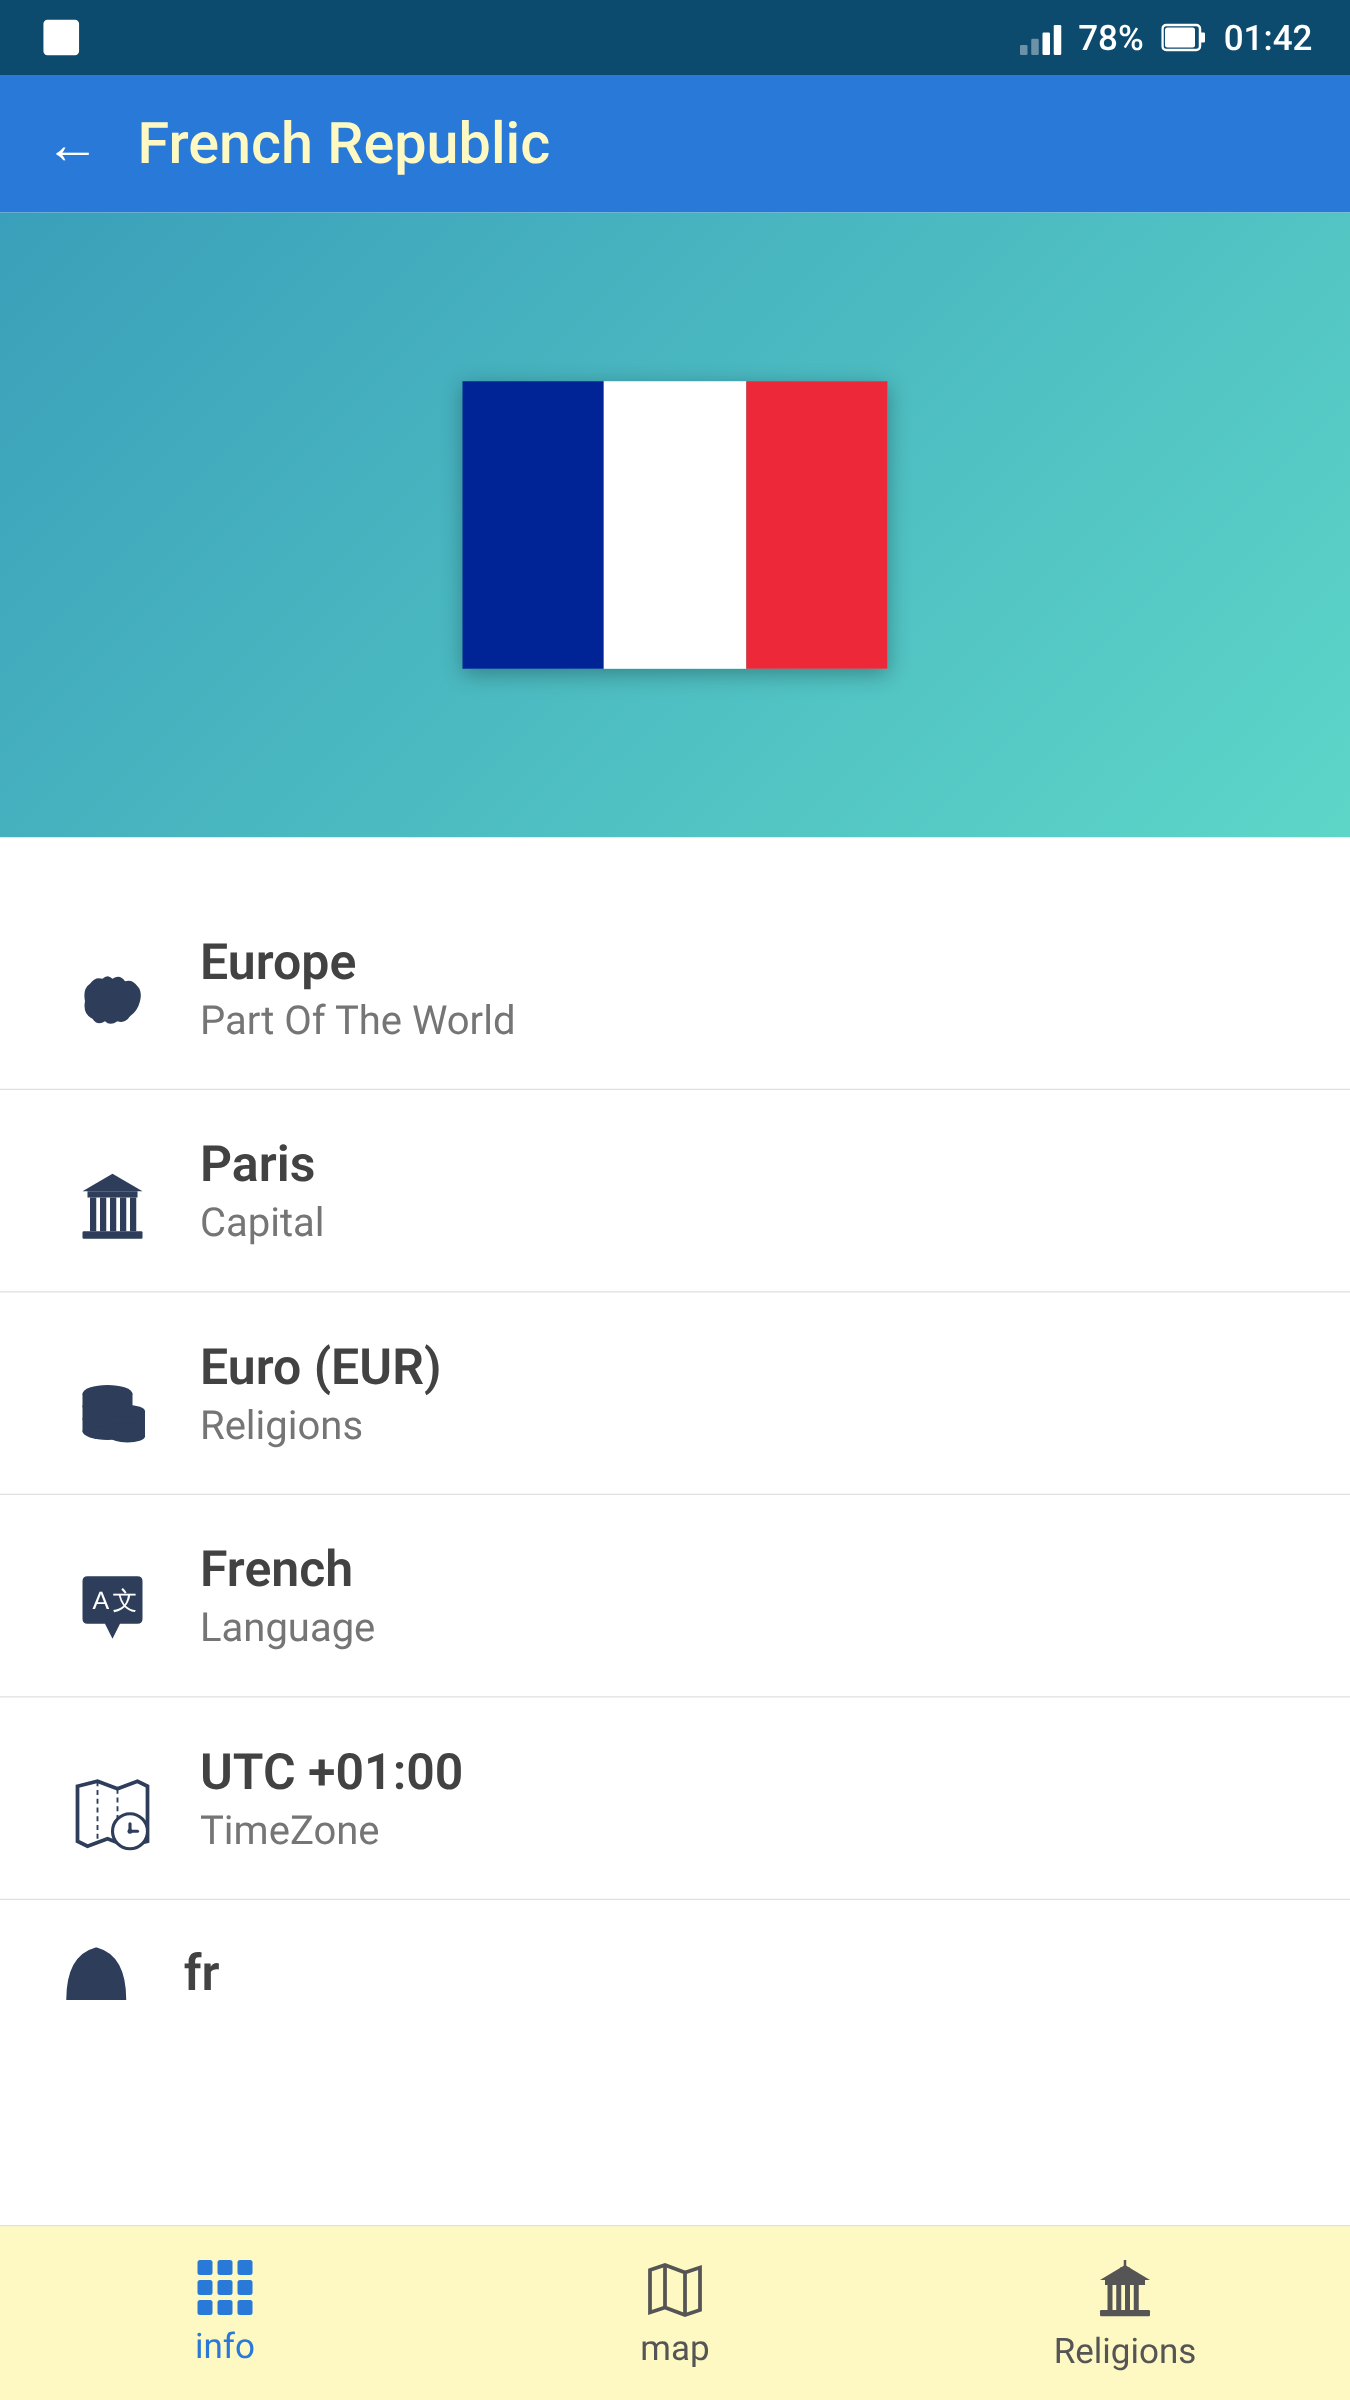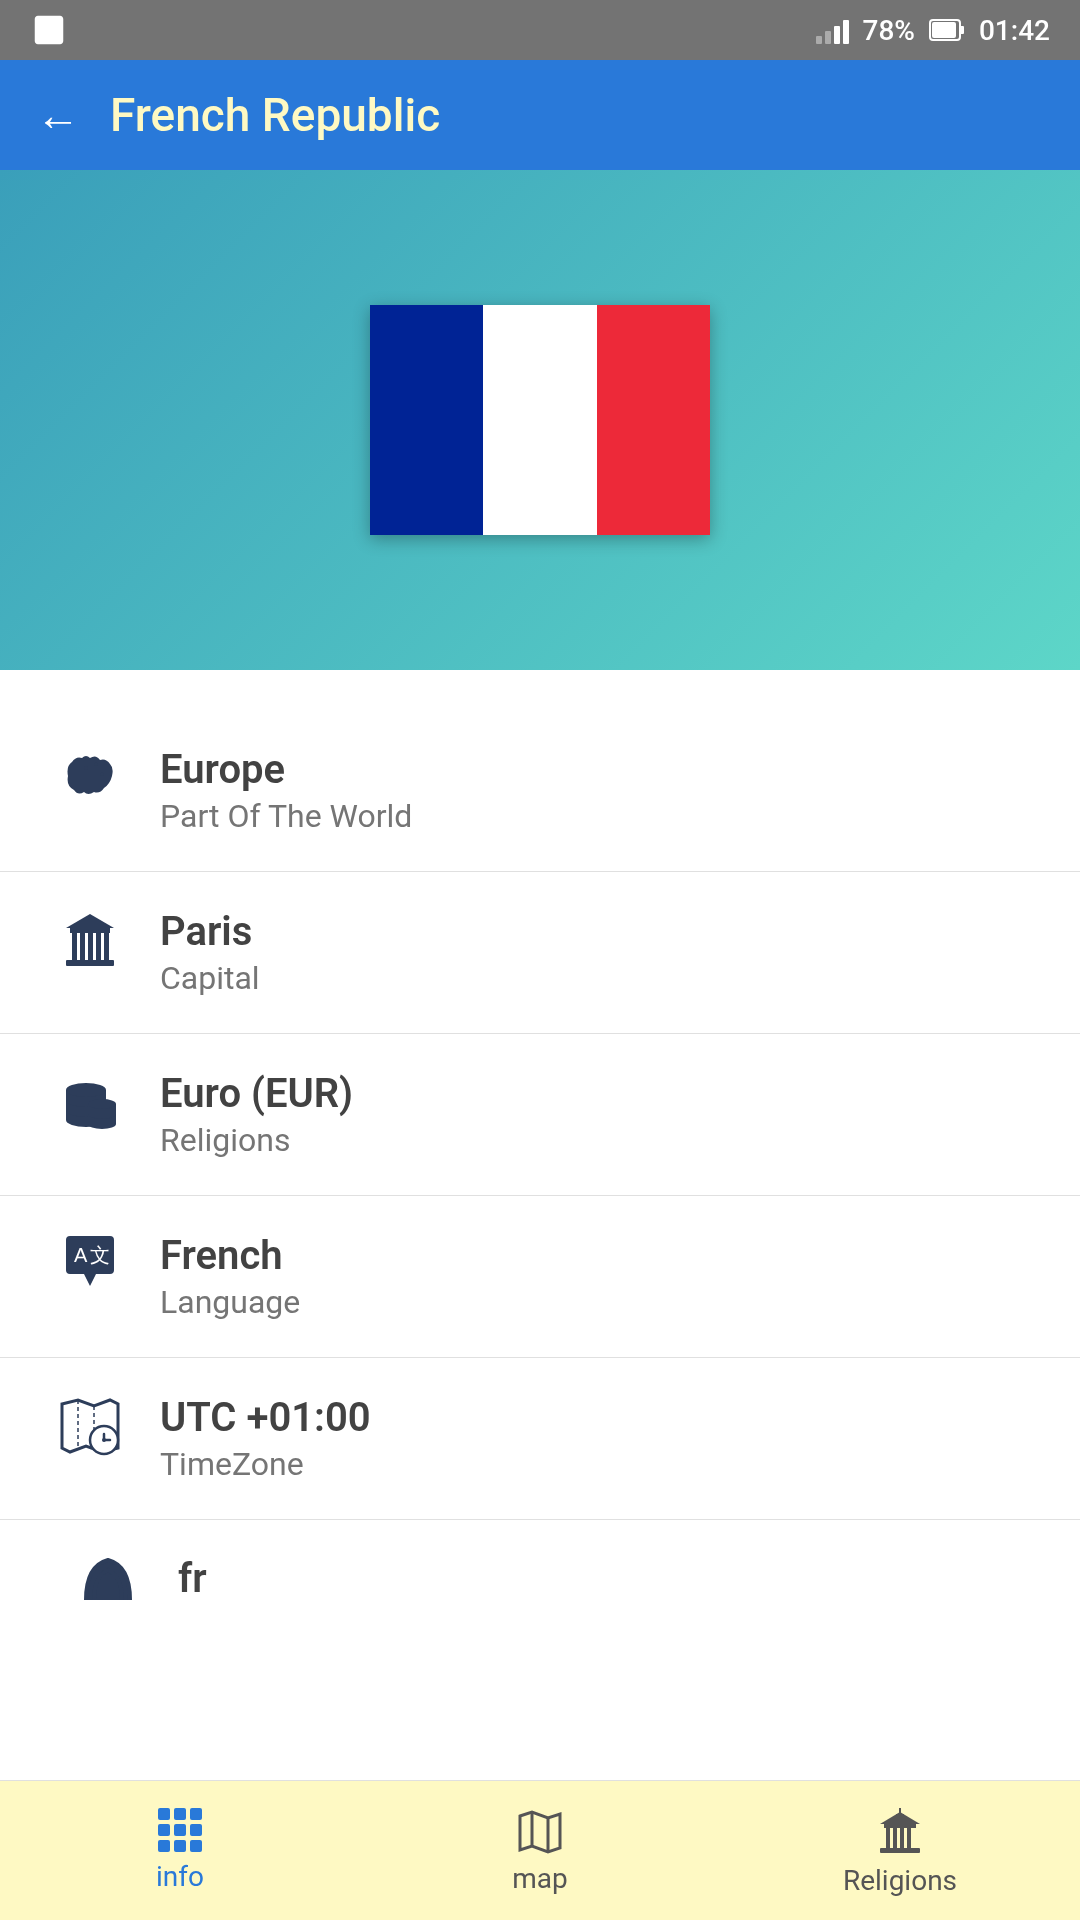--- a/index.html
+++ b/index.html
@@ -10,21 +10,21 @@
       min-height: 1920px;
       font-family: 'Roboto', Arial, sans-serif;
       background: #fff;
       position: relative;
     }
 
     
     .status-bar {
       width: 100%;
       height: 60px;
-      background: #737373;
+      background: #0c4a6e;
       display: flex;
       align-items: center;
       justify-content: flex-end;
       padding: 0 30px;
       gap: 16px;
     }
     .status-bar-left {
       margin-right: auto;
       display: flex;
       align-items: center;
@@ -97,21 +97,21 @@
 
     
     .info-list {
       width: 100%;
       padding: 40px 0 0 0;
       background: #fff;
     }
 
     .info-item {
       display: flex;
-      align-items: flex-start;
+      align-items: flex-end;
       padding: 36px 40px 36px 40px;
       border-bottom: 1px solid #e0e0e0;
     }
     .info-item-icon {
       width: 100px;
       display: flex;
       align-items: center;
       justify-content: center;
       flex-shrink: 0;
     }
@@ -131,21 +131,21 @@
     .info-item-sub {
       font-size: 32px;
       color: #757575;
       margin-top: 4px;
     }
 
     
     .info-item-partial {
       display: flex;
       align-items: center;
-      padding: 36px 40px 0 58px;
+      padding: 36px 40px 0 27px;
       overflow: hidden;
       height: 80px;
     }
 
     
     .bottom-nav {
       position: fixed;
       bottom: 0;
       left: 0;
       width: 1080px;

